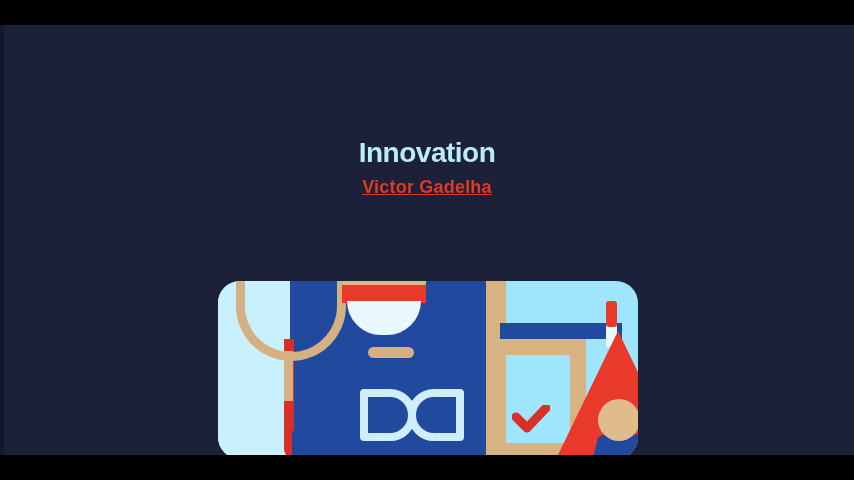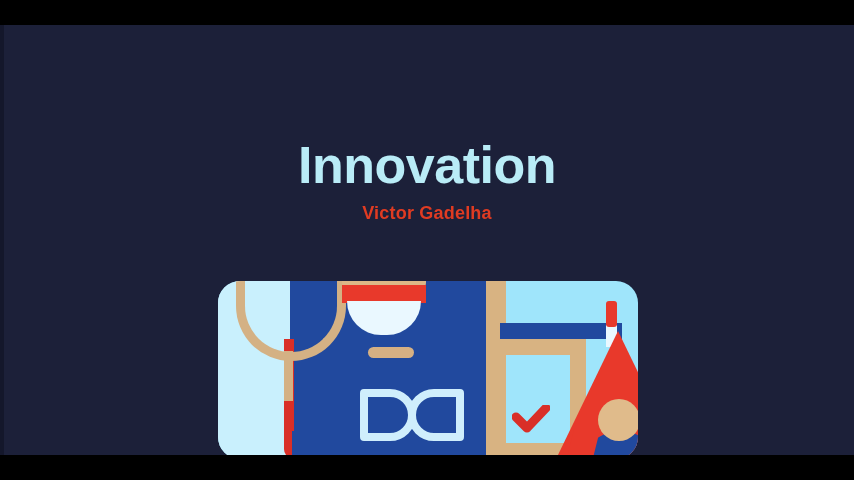--- a/index.html
+++ b/index.html
@@ -54,33 +54,34 @@
   
   #title-block {
     position: absolute;
     left: 0;
     top: 113px;
     width: 854px;
     text-align: center;
     z-index: 5;
   }
   #slide-title {
-    font-size: 52px;
+    font-size: 28px;
     font-weight: bold;
     letter-spacing: -0.5px;
     color: #b9ecf7;
     line-height: 1.05;
     margin: 0;
   }
   #slide-subtitle {
     margin: 10px 0 0 0;
     font-size: 18px;
     font-weight: bold;
     letter-spacing: 0.2px;
     color: #e03b22;
+    text-decoration: underline;
   }
 
   
   #illustration-card {
     position: absolute;
     left: 218px;
     top: 256px;
     width: 420px;
     height: 178px;
     background: #9fe5fb;

